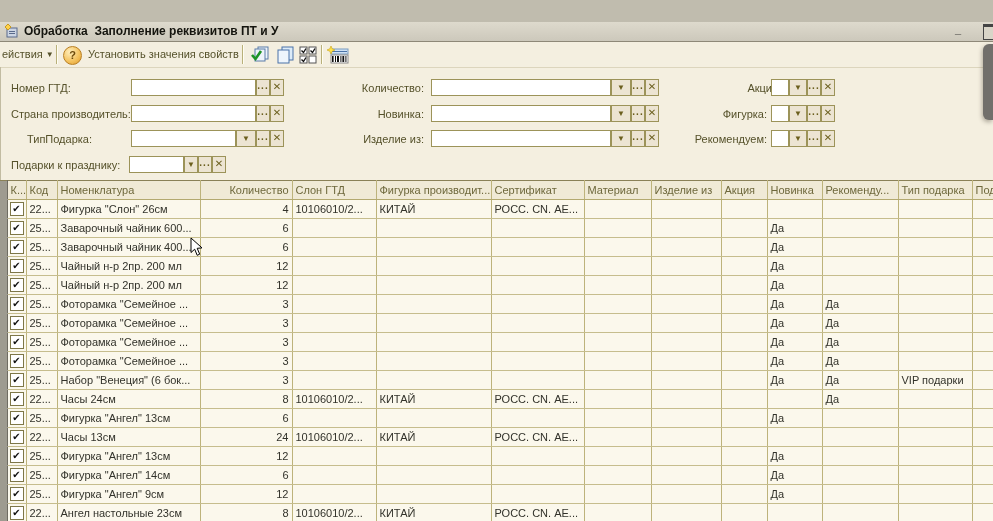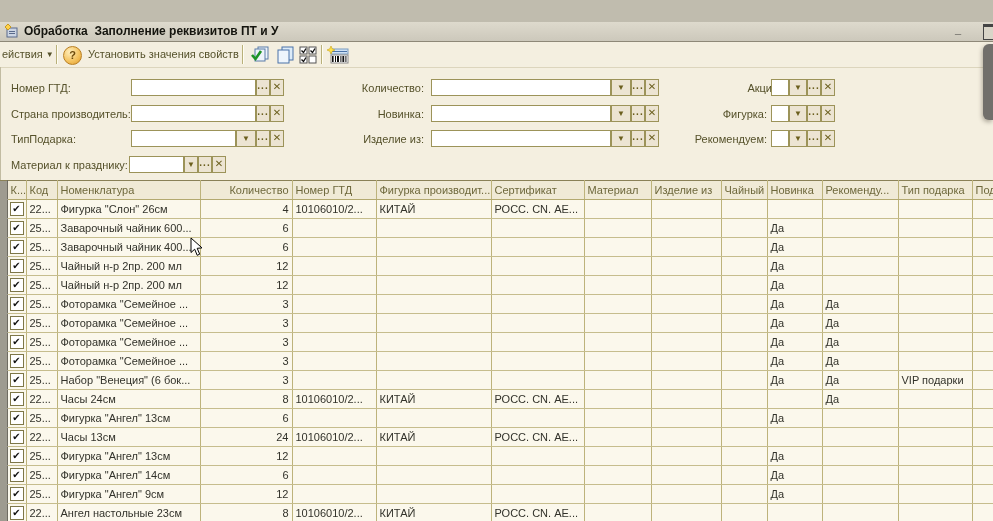--- a/index.html
+++ b/index.html
@@ -133,28 +133,28 @@
       <span class="fbtn dots" style="left:255px">...</span>
       <span class="fbtn" style="left:269px">✕</span>
     </div>
     <div class="frow" style="top:38px">
       <span class="flabel" style="left:10px">Страна производитель:</span>
       <input class="fin" style="left: 130px; width: 125px;">
       <span class="fbtn dots" style="left:255px">...</span>
       <span class="fbtn" style="left:269px">✕</span>
     </div>
     <div class="frow" style="top:63px">
-      <span class="flabel" style="left:10px">ТипПодарка:</span>
+      <span class="flabel" style="left:26px">ТипПодарка:</span>
       <input class="fin" style="left: 130px; width: 105px;">
       <span class="fbtn dd" style="left:235px;width:20px">▼</span>
       <span class="fbtn dots" style="left:255px">...</span>
       <span class="fbtn" style="left:269px">✕</span>
     </div>
     <div class="frow" style="top:89px">
-      <span class="flabel" style="left:10px">Материал к празднику:</span>
+      <span class="flabel" style="left:10px">Подарки к празднику:</span>
       <input class="fin" style="left: 128px; width: 55px;">
       <span class="fbtn dd" style="left:183px">▼</span>
       <span class="fbtn dots" style="left:197px">...</span>
       <span class="fbtn" style="left:211px">✕</span>
     </div>
 
     <div class="frow" style="top:12px">
       <span class="flabel right" style="left:330px;width:93px">Количество:</span>
       <input class="fin" style="left: 430px; width: 180px;">
       <span class="fbtn dd" style="left:610px;width:20px">▼</span>
@@ -217,26 +217,26 @@
         <col style="width: 74px;">
         <col style="width: 21px;">
       </colgroup>
     <thead>
         <tr id="header-row">
           <th class="col-marker"></th>
           <th class="col-check">К...</th>
           <th class="col-code">Код</th>
           <th class="col-name">Номенклатура</th>
           <th class="col-qty">Количество</th>
-          <th class="col-gtd">Номер ГТД</th>
+          <th class="col-gtd">Слон ГТД</th>
           <th class="col-country">Фигурка производит...</th>
           <th class="col-cert">Сертификат</th>
           <th class="col-material">Материал</th>
           <th class="col-made_of">Изделие из</th>
-          <th class="col-action">Чайный</th>
+          <th class="col-action">Акция</th>
           <th class="col-new_flag">Новинка</th>
           <th class="col-recommend">Рекоменду...</th>
           <th class="col-gift_type">Тип подарка</th>
           <th class="col-tail">Под</th>
         </tr>
       </thead>
     <tbody id="table-body">
         <tr>
           <td class="col-marker"></td>
           <td class="col-check"><span class="cb">✔</span></td>

